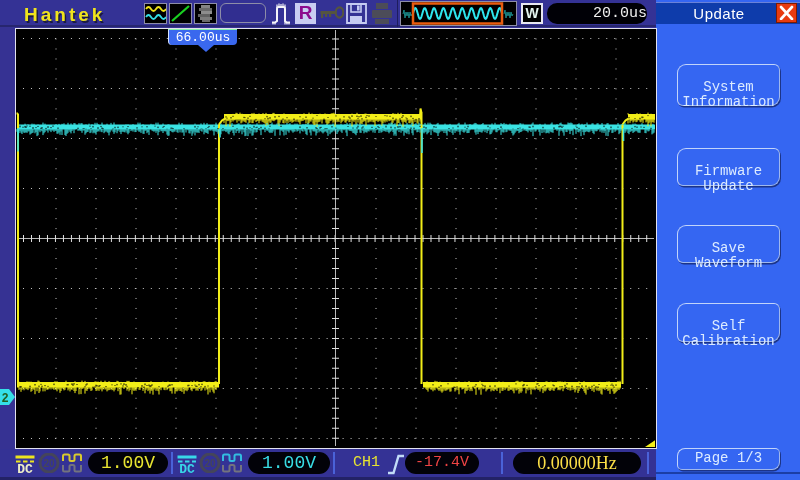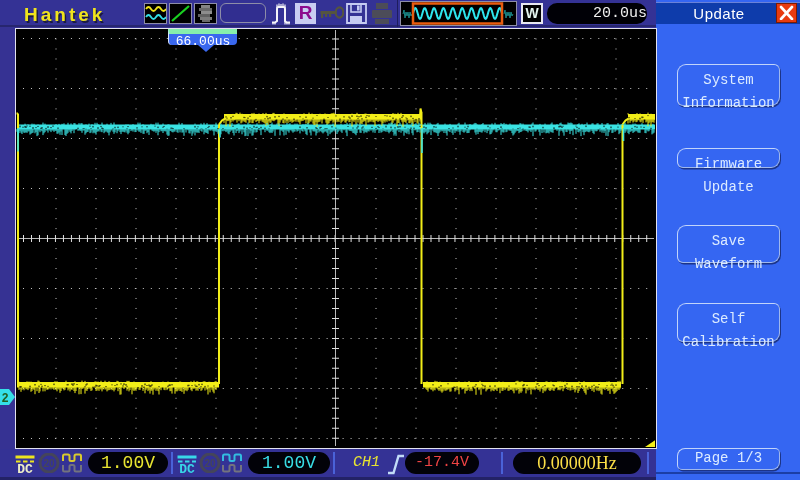--- a/index.html
+++ b/index.html
@@ -15,39 +15,39 @@
   #emptybox { left:220px; top:3px; width:46px; height:20px; background:#312e90; border:1px solid #8d8da8; border-radius:6px; position:absolute;}
   #rbox { left:295px; top:3px; width:21px; height:21px; background:#c9cdf2; color:#8d0b8d; font-weight:bold; font-size:19px; text-align:center; line-height:20px; position:absolute; font-family:"Liberation Sans",sans-serif;}
   #thumb { left:400px; top:1px; width:117px; height:25px; background:#000; position:absolute; border:1px solid #8d8da8; }
   #wbox { left:521px; top:3px; width:22px; height:21px; background:#000; border:2px solid #e8e8f2; color:#e4f4ee; font-weight:bold; font-size:14px; text-align:center; line-height:17px; position:absolute; font-family:"Liberation Sans",sans-serif;}
   #tbpill { left:547px; top:3px; width:100px; height:21px; background:#000006; border-radius:10px; color:#f0f0f0; font-size:15px; text-align:right; line-height:21px; position:absolute; }
 
   
   #panel { left:656px; top:0; width:144px; height:480px; background:#3566f2; }
   #phead { left:656px; top:2px; width:144px; height:22px; background:#0e3cab; border-top:1px solid #6a82d8; color:#fff; font-size:15px; text-align:center; line-height:21px; letter-spacing:0.5px; padding-right:18px;}
   #xbtn { left:776px; top:3px; width:21px; height:20px; background:#e83b10; border:1px solid #7e1a02; }
-  .pbtn { position:absolute; left:677px; width:103px; background:#3566f2; border:1px solid #c2d4fa; border-right-color:#9fb8ee; border-bottom-color:#9fb8ee; border-radius:9px 6px 9px 6px; box-shadow:1px 1.5px 0 #1c3488; color:#dcebff; font-family:"Liberation Mono",monospace; font-size:14px; line-height:23px; text-align:center; padding-top:4px; }
+  .pbtn { position:absolute; left:677px; width:103px; background:#3566f2; border:1px solid #c2d4fa; border-right-color:#9fb8ee; border-bottom-color:#9fb8ee; border-radius:9px 6px 9px 6px; box-shadow:1px 1.5px 0 #1c3488; color:#dcebff; font-family:"Liberation Mono",monospace; font-size:14px; line-height:15px; text-align:center; padding-top:15px; }
   #b1 { top:64px;  height:42px; }
-  #b2 { top:148px; height:20px; }
+  #b2 { top:148px; height:38px; }
   #b3 { top:225px; height:38px; }
   #b4 { top:303px; height:39px;text-align:center; }
   #bpage { top:448px; height:22px; line-height:19px; padding-top:0; border-radius:8px 5px 8px 5px;}
 
   
   #screen { left:15px; top:28px; width:642px; height:421px; border:1.5px solid #e2e2ee; background:#000; }
 
   
-  #flag { left:168px; top:29px; width:69px; height:16px; background:#3a68ee; border-top:5px solid #86efac; border-left:1px solid #d8e4ff; border-radius:0 0 4px 4px; color:#fff; font-size:13px; text-align:center; line-height:15px; }
+  #flag { left:168px; top:29px; width:69px; height:16px; background:#3a68ee; border-top:1px solid #86efac; border-left:1px solid #d8e4ff; border-radius:0 0 4px 4px; color:#fff; font-size:13px; text-align:center; line-height:15px; }
   #flagtri { left:198px; top:45px; width:0; height:0; border-left:8px solid transparent; border-right:8px solid transparent; border-top:7px solid #3a68ee; }
 
   
   #botbar { left:0px; top:449px; width:656px; height:31px; background:#343295; border-bottom:3px solid #232266; }
   .pill { position:absolute; top:452px; background:#020208; border-radius:11px; font-family:"Liberation Mono",monospace; font-size:18px; text-align:center; line-height:22px; height:22px; }
   .sep { position:absolute; top:452px; width:2px; height:22px; background:#4a62d8; }
-  .btxt { position:absolute; top:452px; font-family:"Liberation Mono",monospace; font-size:15px; line-height:22px;font-style:italic; }
+  .btxt { position:absolute; top:452px; font-family:"Liberation Mono",monospace; font-size:15px; line-height:22px; }
 </style>
 </head>
 <body>
 
 <div class="abs" id="topbar"></div>
 <div class="abs" id="logo">Hantek</div>
 
 <div class="icobox" style="left:144px;">
   <svg width="21" height="19" viewBox="0 0 21 19">
     <path d="M1,5 Q3.5,1 6,5 T11,5 T16,5 T21,5" fill="none" stroke="#f0e41c" stroke-width="1.8"></path>

